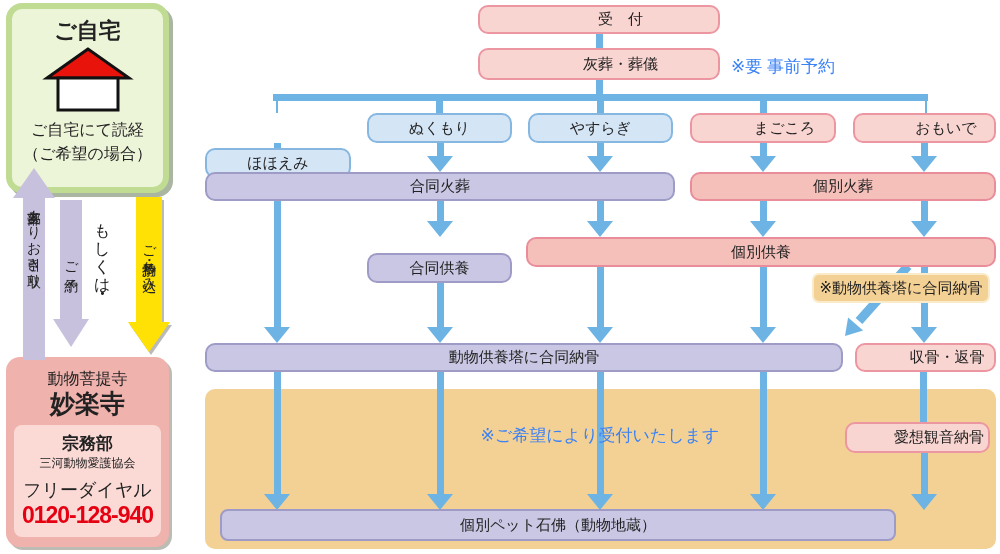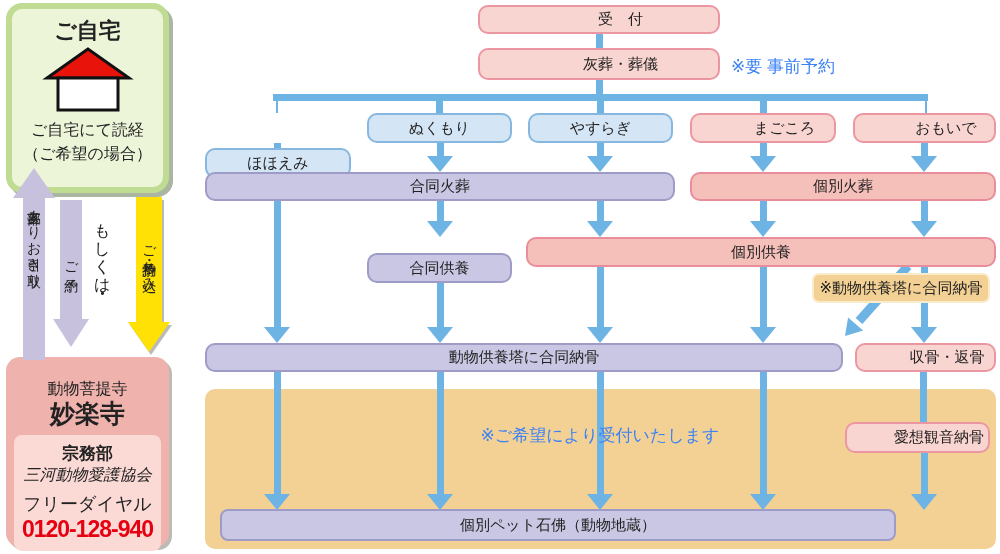--- a/index.html
+++ b/index.html
@@ -32,25 +32,25 @@
   
   .greenbox{position:absolute;left:6px;top:3px;width:163px;height:190px;background:#edf5d9;
             border:6px solid #c0db92;border-radius:16px;box-shadow:4px 4px 0 #aab5a2;
             box-sizing:border-box;text-align:center;z-index:3;}
   .greenbox .gtitle{font-size:22px;font-weight:bold;margin-top:7px;}
   .greenbox .gtext{font-size:16px;line-height:1.35;margin-top:2px;}
 
   .templebox{position:absolute;left:6px;top:357px;width:163px;height:190px;background:#efb2ad;
              border-radius:14px;box-shadow:3px 3px 0 #bcbcb4;box-sizing:border-box;
              text-align:center;z-index:3;}
-  .templebox .t1{font-size:16px;margin-top:22px;}
+  .templebox .t1{font-size:16px;margin-top:12px;}
   .templebox .t2{font-size:25px;font-weight:bold;line-height:1.1;}
   .templebox .inner{margin:7px 8px 0 8px;background:#fbdad6;border-radius:8px;padding:7px 0 8px 0;}
   .templebox .d1{font-size:17px;font-weight:bold;}
-  .templebox .d2{font-size:16px;font-style:italic;}
+  .templebox .d2{font-size:12px;}
   .templebox .d3{font-size:18px;margin-top:6px;}
   .templebox .phone{font-size:23px;font-weight:bold;color:#e50012;letter-spacing:-1px;}
 
   .vtext{writing-mode:vertical-rl;text-orientation:upright;}
 
   .uparrow{position:absolute;left:12px;top:168px;width:44px;height:192px;display:flex;
            flex-direction:column;align-items:center;z-index:4;}
   .uparrow .uphead{width:0;height:0;border-left:21px solid transparent;border-right:21px solid transparent;
                    border-bottom:30px solid #c7c1dd;}
   .uparrow .upshaft{width:22px;flex:1;background:#c7c1dd;display:flex;align-items:flex-start;justify-content:center;}

